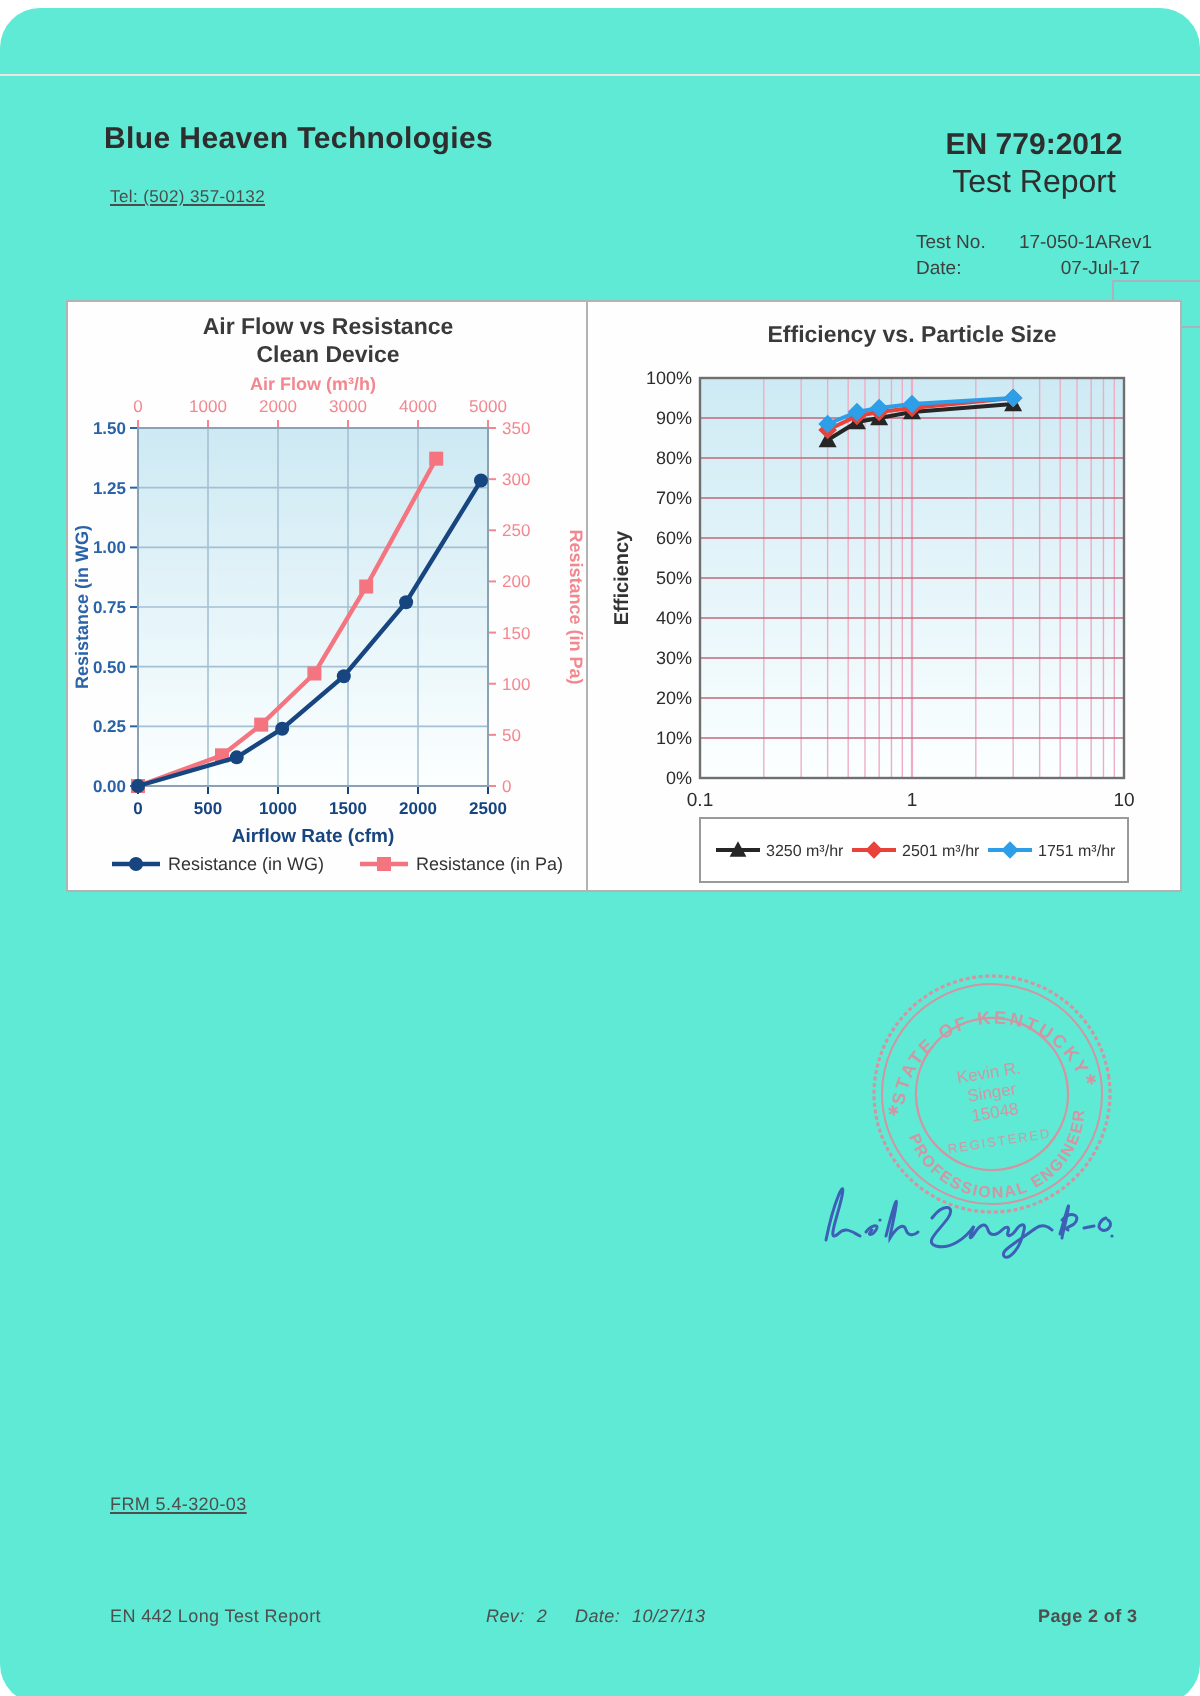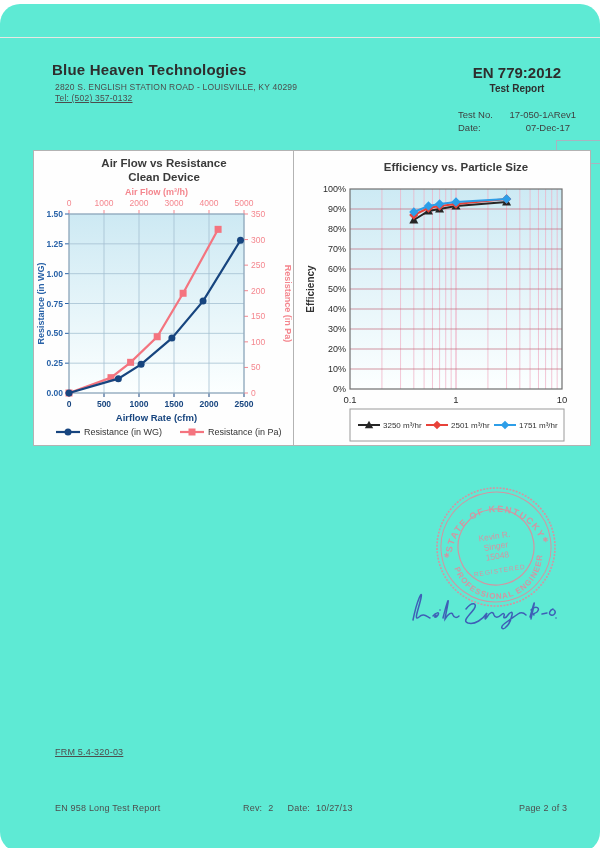--- a/index.html
+++ b/index.html
@@ -3,52 +3,51 @@
 <meta charset="utf-8">
 <style>
   html,body{margin:0;padding:0;}
   body{font-family:"Liberation Sans","DejaVu Sans",sans-serif;background:#ffffff;}
   #page{position:relative;width:600px;height:848px;background:#5eead4;overflow:hidden;margin:4px auto;border-radius:20px;}
   .abs{position:absolute;}
   .company{font-size:15px;font-weight:bold;color:#2e2e2e;letter-spacing:.2px;}
   .addr{font-size:8.5px;color:#4c4c4c;letter-spacing:.2px;}
   .hdr-right{width:118px;text-align:center;}
   .std{font-size:15px;font-weight:bold;color:#2e2e2e;}
-  .rpt{font-size:10px;font-weight:bold;color:#2e2e2e;margin-top:2px;}
+  .rpt{font-size:16px;font-weight:normal;color:#2e2e2e;margin-top:2px;}
   .testrow{display:flex;justify-content:space-between;font-size:9.5px;color:#3f3f3f;margin-top:2px;}
   .scanline{height:1px;background:#e9e7e2;}
   #charts-box{left:33px;top:146px;width:556px;height:294px;border:1px solid #b3b3b3;background:#fefefe;display:flex;}
   #cell-left{width:259px;height:294px;border-right:1px solid #b3b3b3;position:relative;}
   #cell-right{width:297px;height:294px;position:relative;}
   .chart-svg{position:absolute;left:0;top:0;}
   .ftr{font-size:9px;color:#4e4e4e;letter-spacing:.2px;}
   .corner-box{border:1px solid #a9b3c0;}
 </style>
 </head>
 <body>
 
 <div id="page">
 
   <div class="abs scanline" style="left:0;top:33px;width:600px;"></div>
 
   <div class="abs company" style="left:52px;top:57px;">Blue Heaven Technologies</div>
-  <div class="abs addr" style="left:55px;top:78px;">2820 S. ENGLISH STATION ROAD - LOUISVILLE, KY 40299</div>
   <div class="abs addr" style="left:55px;top:89px;text-decoration:underline;">Tel: (502) 357-0132</div>
 
   <div class="abs hdr-right" style="left:458px;top:60px;">
     <div class="std">EN  779:2012</div>
     <div class="rpt">Test Report</div>
     <div style="height:13px;"></div>
     <div class="testrow">
       <span>Test No.</span>
       <span>17-050-1ARev1</span>
     </div>
     <div class="testrow">
       <span>Date:</span>
-      <span style="padding-right:6px;">07-Dec-17</span>
+      <span style="padding-right:6px;">07-Jul-17</span>
     </div>
   </div>
 
   <div class="abs corner-box" style="left:556px;top:136px;width:60px;height:22px;"></div>
 
   <div id="charts-box" class="abs">
     <div id="cell-left">
       <svg id="chart1" class="chart-svg" width="259" height="294">
           <defs>
             <linearGradient id="bg1" x1="0" y1="0" x2="0" y2="1">
@@ -276,22 +275,22 @@
       <path d="M124 33 C127 23 129 15 128 21 C127 27 125 34 125 35"></path>
       <path d="M125 26 C130 21 135 24 131 28 C128 30 126 30 128 31"></path>
       <path d="M136 30 L141 29"></path>
       <path d="M147 25 C144 26 142 30 145 31 C148 32 151 28 148 26"></path>
       <circle cx="34" cy="26" r="0.8" fill="#3c54b4" stroke="none"></circle>
       <circle cx="150" cy="34" r="0.8" fill="#3c54b4" stroke="none"></circle>
     </g>
   </svg>
 
   <div class="abs ftr" style="left:55px;top:743px;text-decoration:underline;">FRM 5.4-320-03</div>
-  <div class="abs ftr" style="left:55px;top:799px;">EN 958 Long Test Report</div>
-  <div class="abs ftr" style="left:243px;top:799px;display:flex;gap:6px;">
+  <div class="abs ftr" style="left:55px;top:799px;">EN 442 Long Test Report</div>
+  <div class="abs ftr" style="left:243px;top:799px;display:flex;gap:6px;font-style:italic;">
     <span>Rev:</span>
     <span>2</span>
     <span style="margin-left:8px;">Date:</span>
     <span>10/27/13</span>
   </div>
-  <div class="abs ftr" style="left:519px;top:799px;">Page 2 of 3</div>
+  <div class="abs ftr" style="left:519px;top:799px;font-weight:bold;">Page 2 of 3</div>
 
 </div>
 
 </body></html>

